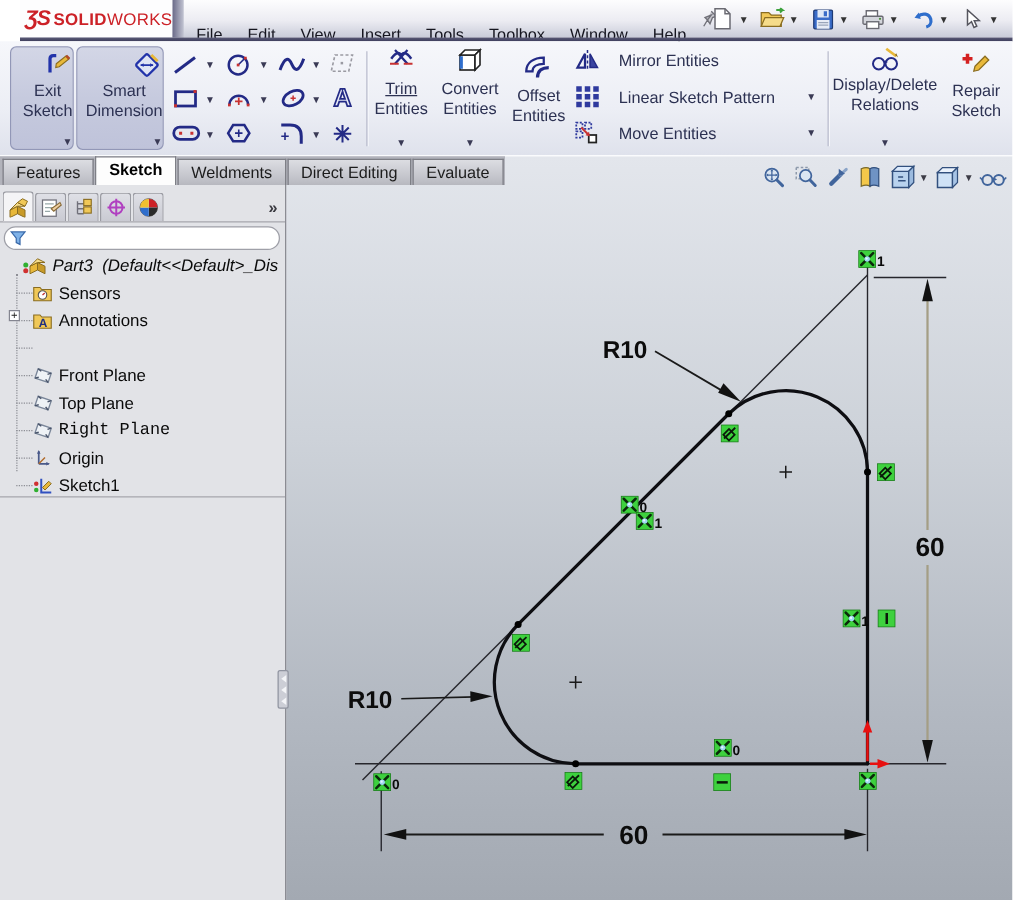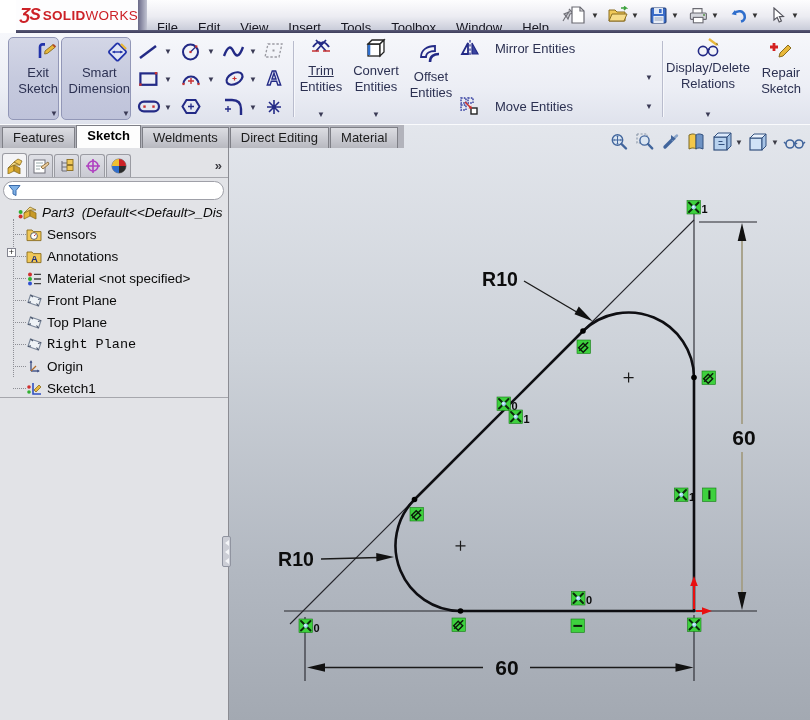--- a/index.html
+++ b/index.html
@@ -468,20 +468,36 @@
     </div>
 
     <div class="row-tool" style="left:459px; top:5px;">
       <svg width="22" height="20" viewBox="0 0 22 20">
           <path d="M11,2 L11,18" stroke="#232a86" stroke-width="1.2" stroke-dasharray="2.4 1.8"></path>
           <path d="M9,16 L9,5 L3,16 Z" fill="none" stroke="#232a86" stroke-width="1.8"></path>
           <path d="M13,16 L13,5 L19,16 Z" fill="#3a44a0" stroke="#232a86" stroke-width="1.2"></path>
         </svg>
       <span class="rlabel">Mirror Entities</span>
     </div>
+    <div class="row-tool" style="left:459px; top:34px;">
+      <svg width="22" height="20" viewBox="0 0 22 20">
+          <g fill="#2f3a9e">
+            <rect x="2" y="2" width="4.4" height="4.4"></rect>
+            <rect x="8.8" y="2" width="4.4" height="4.4"></rect>
+            <rect x="15.6" y="2" width="4.4" height="4.4"></rect>
+            <rect x="2" y="8.2" width="4.4" height="4.4"></rect>
+            <rect x="8.8" y="8.2" width="4.4" height="4.4"></rect>
+            <rect x="15.6" y="8.2" width="4.4" height="4.4"></rect>
+            <rect x="2" y="14.4" width="4.4" height="4.4"></rect>
+            <rect x="8.8" y="14.4" width="4.4" height="4.4"></rect>
+            <rect x="15.6" y="14.4" width="4.4" height="4.4"></rect>
+          </g>
+        </svg>
+      <span class="rlabel">Linear Sketch Pattern</span>
+    </div>
     <span class="cm-caret" style="position:absolute; left:645px; top:40px;">▼</span>
     <div class="row-tool" style="left:459px; top:63px;">
       <svg width="22" height="20" viewBox="0 0 22 20">
           <g fill="none" stroke="#2f3a9e" stroke-width="1.4">
             <rect x="2" y="2" width="5" height="5" stroke-dasharray="1.6 1.2"></rect>
             <rect x="9" y="2" width="5" height="5" stroke-dasharray="1.6 1.2"></rect>
             <rect x="2" y="9" width="5" height="5" stroke-dasharray="1.6 1.2"></rect>
           </g>
           <rect x="12" y="12" width="6" height="6" fill="#fff" stroke="#222" stroke-width="1.4"></rect>
           <path d="M6,6 L12,12" stroke="#c83232" stroke-width="1.6"></path>
@@ -512,21 +528,21 @@
         </svg>
       <span class="cm-label" style="margin-top:2px;"><span>Repair</span><br><span>Sketch</span></span>
     </div>
   </div>
 
   <div id="tabbar">
     <div class="cm-tab">Features</div>
     <div class="cm-tab active">Sketch</div>
     <div class="cm-tab">Weldments</div>
     <div class="cm-tab">Direct Editing</div>
-    <div class="cm-tab">Material</div>
+    <div class="cm-tab">Evaluate</div>
   </div>
 
   <div id="left-panel">
     <div id="panel-tabs">
       <div class="ptab active">
         <svg width="18" height="16" viewBox="0 0 18 16">
             <path d="M2,10 L8,7 L8,13 L2,16 Z" fill="#e8b83a" stroke="#8a6d20" stroke-width="0.8"></path>
             <path d="M8,7 L14,10 L14,16 L8,13 Z" fill="#c89a28" stroke="#8a6d20" stroke-width="0.8"></path>
             <path d="M2,10 L8,4 L14,7 L8,7 Z" fill="#f6dc8a" stroke="#8a6d20" stroke-width="0.8"></path>
             <path d="M8,4 L12,1 L16,3 L14,7 Z" fill="#f0c858" stroke="#8a6d20" stroke-width="0.8"></path>
@@ -609,31 +625,20 @@
       <div class="tree-row" style="top:44px; left:26px;">
         <span class="ticon">
           <svg width="17" height="15" viewBox="0 0 17 15">
               <path d="M1,3 L6,3 L7.4,4.6 L15,4.6 L15,13.6 L1,13.6 Z" fill="#f0c858" stroke="#8a6d20" stroke-width="0.9"></path>
               <text x="8.4" y="12.6" font-size="9.5" font-weight="bold" fill="#203080" text-anchor="middle">A</text>
             </svg>
         </span>
         <span class="tree-label">Annotations</span>
       </div>
 
-      <div class="tree-row" style="top:66px; left:26px;">
-        <span class="ticon">
-          <svg width="17" height="15" viewBox="0 0 17 15">
-              <circle cx="4" cy="3.4" r="2" fill="#d03030"></circle>
-              <circle cx="4" cy="8" r="2" fill="#30b030"></circle>
-              <circle cx="4" cy="12.6" r="2" fill="#3050d0"></circle>
-              <path d="M8,3.4 h7 M8,8 h7 M8,12.6 h7" stroke="#444" stroke-width="1.4"></path>
-            </svg>
-        </span>
-        <span class="tree-label">Material &lt;not specified&gt;</span>
-      </div>
 
       <div class="tree-row" style="top:88px; left:26px;">
         <span class="ticon">
           <svg width="17" height="15" viewBox="0 0 17 15">
               <path d="M4.5,2 L15,5.5 L12.5,13 L2,9.5 Z" fill="#eef2f6" stroke="#7a8699" stroke-width="1.1"></path>
               <path d="M4.5,2 L7,4 M15,5.5 L12,6.5 M12.5,13 L10.5,10.5 M2,9.5 L5,8.8" stroke="#49546a" stroke-width="1.2"></path>
             </svg>
         </span>
         <span class="tree-label">Front Plane</span>
       </div>

